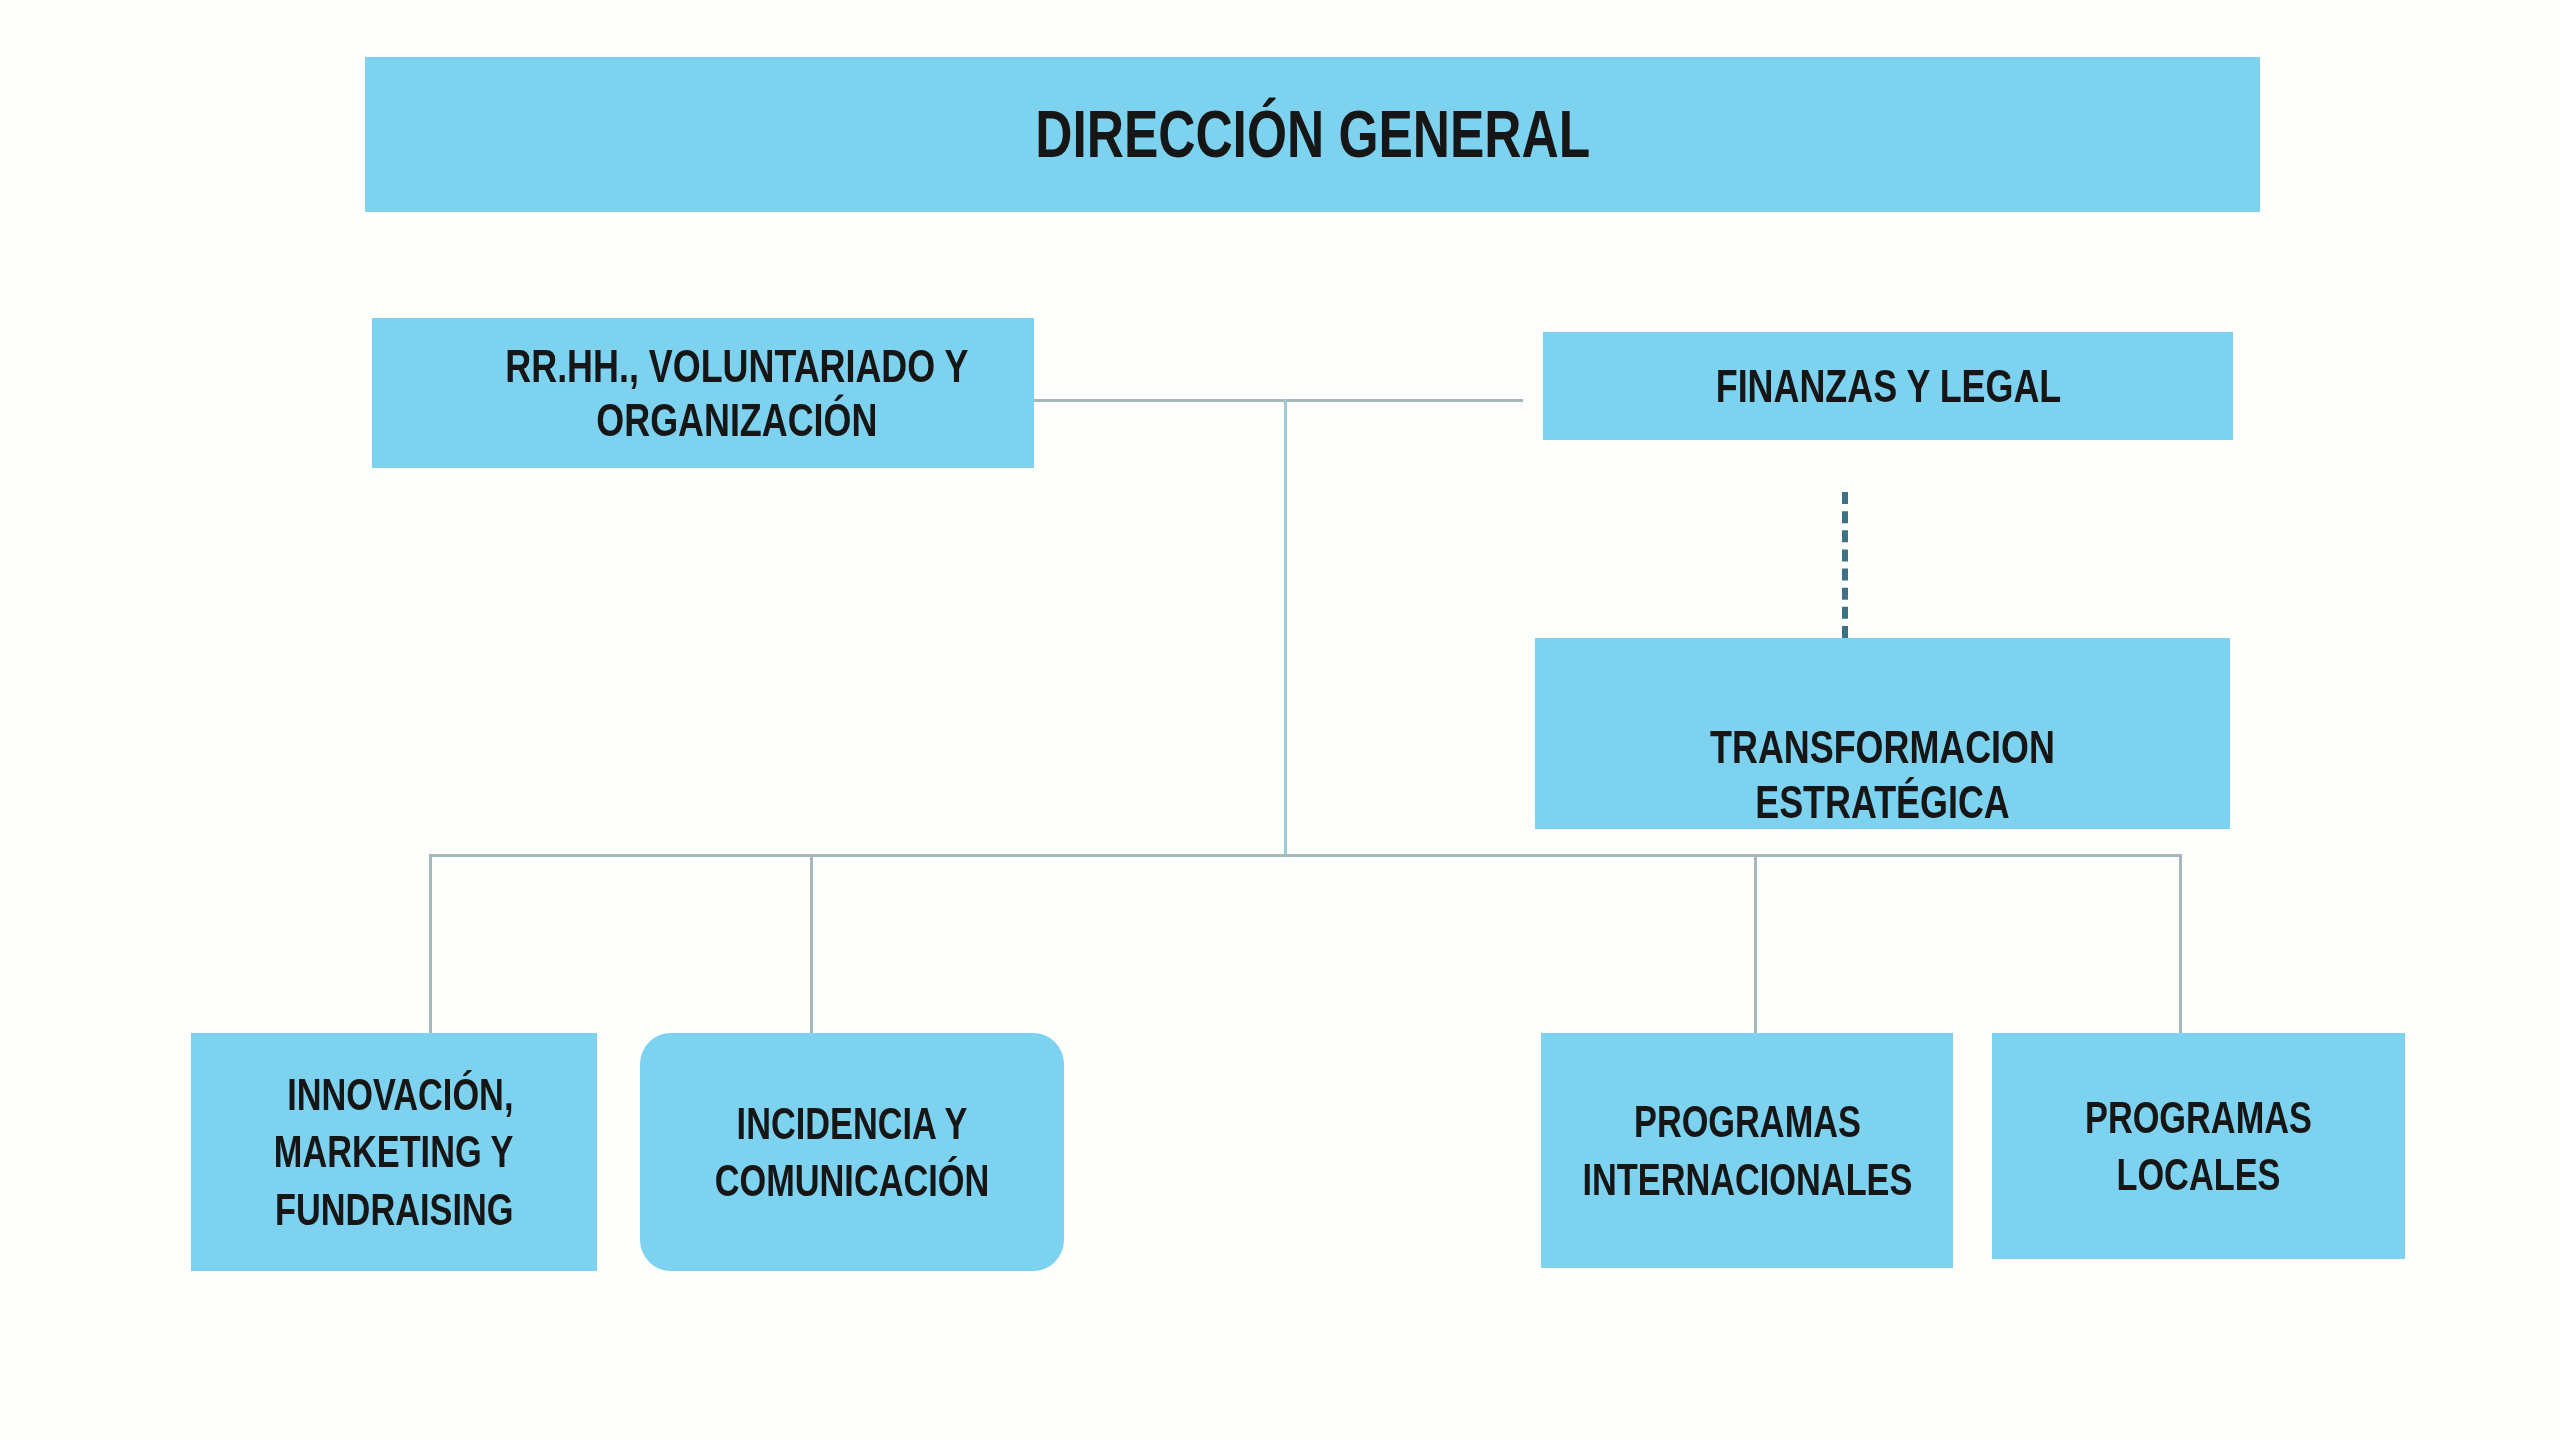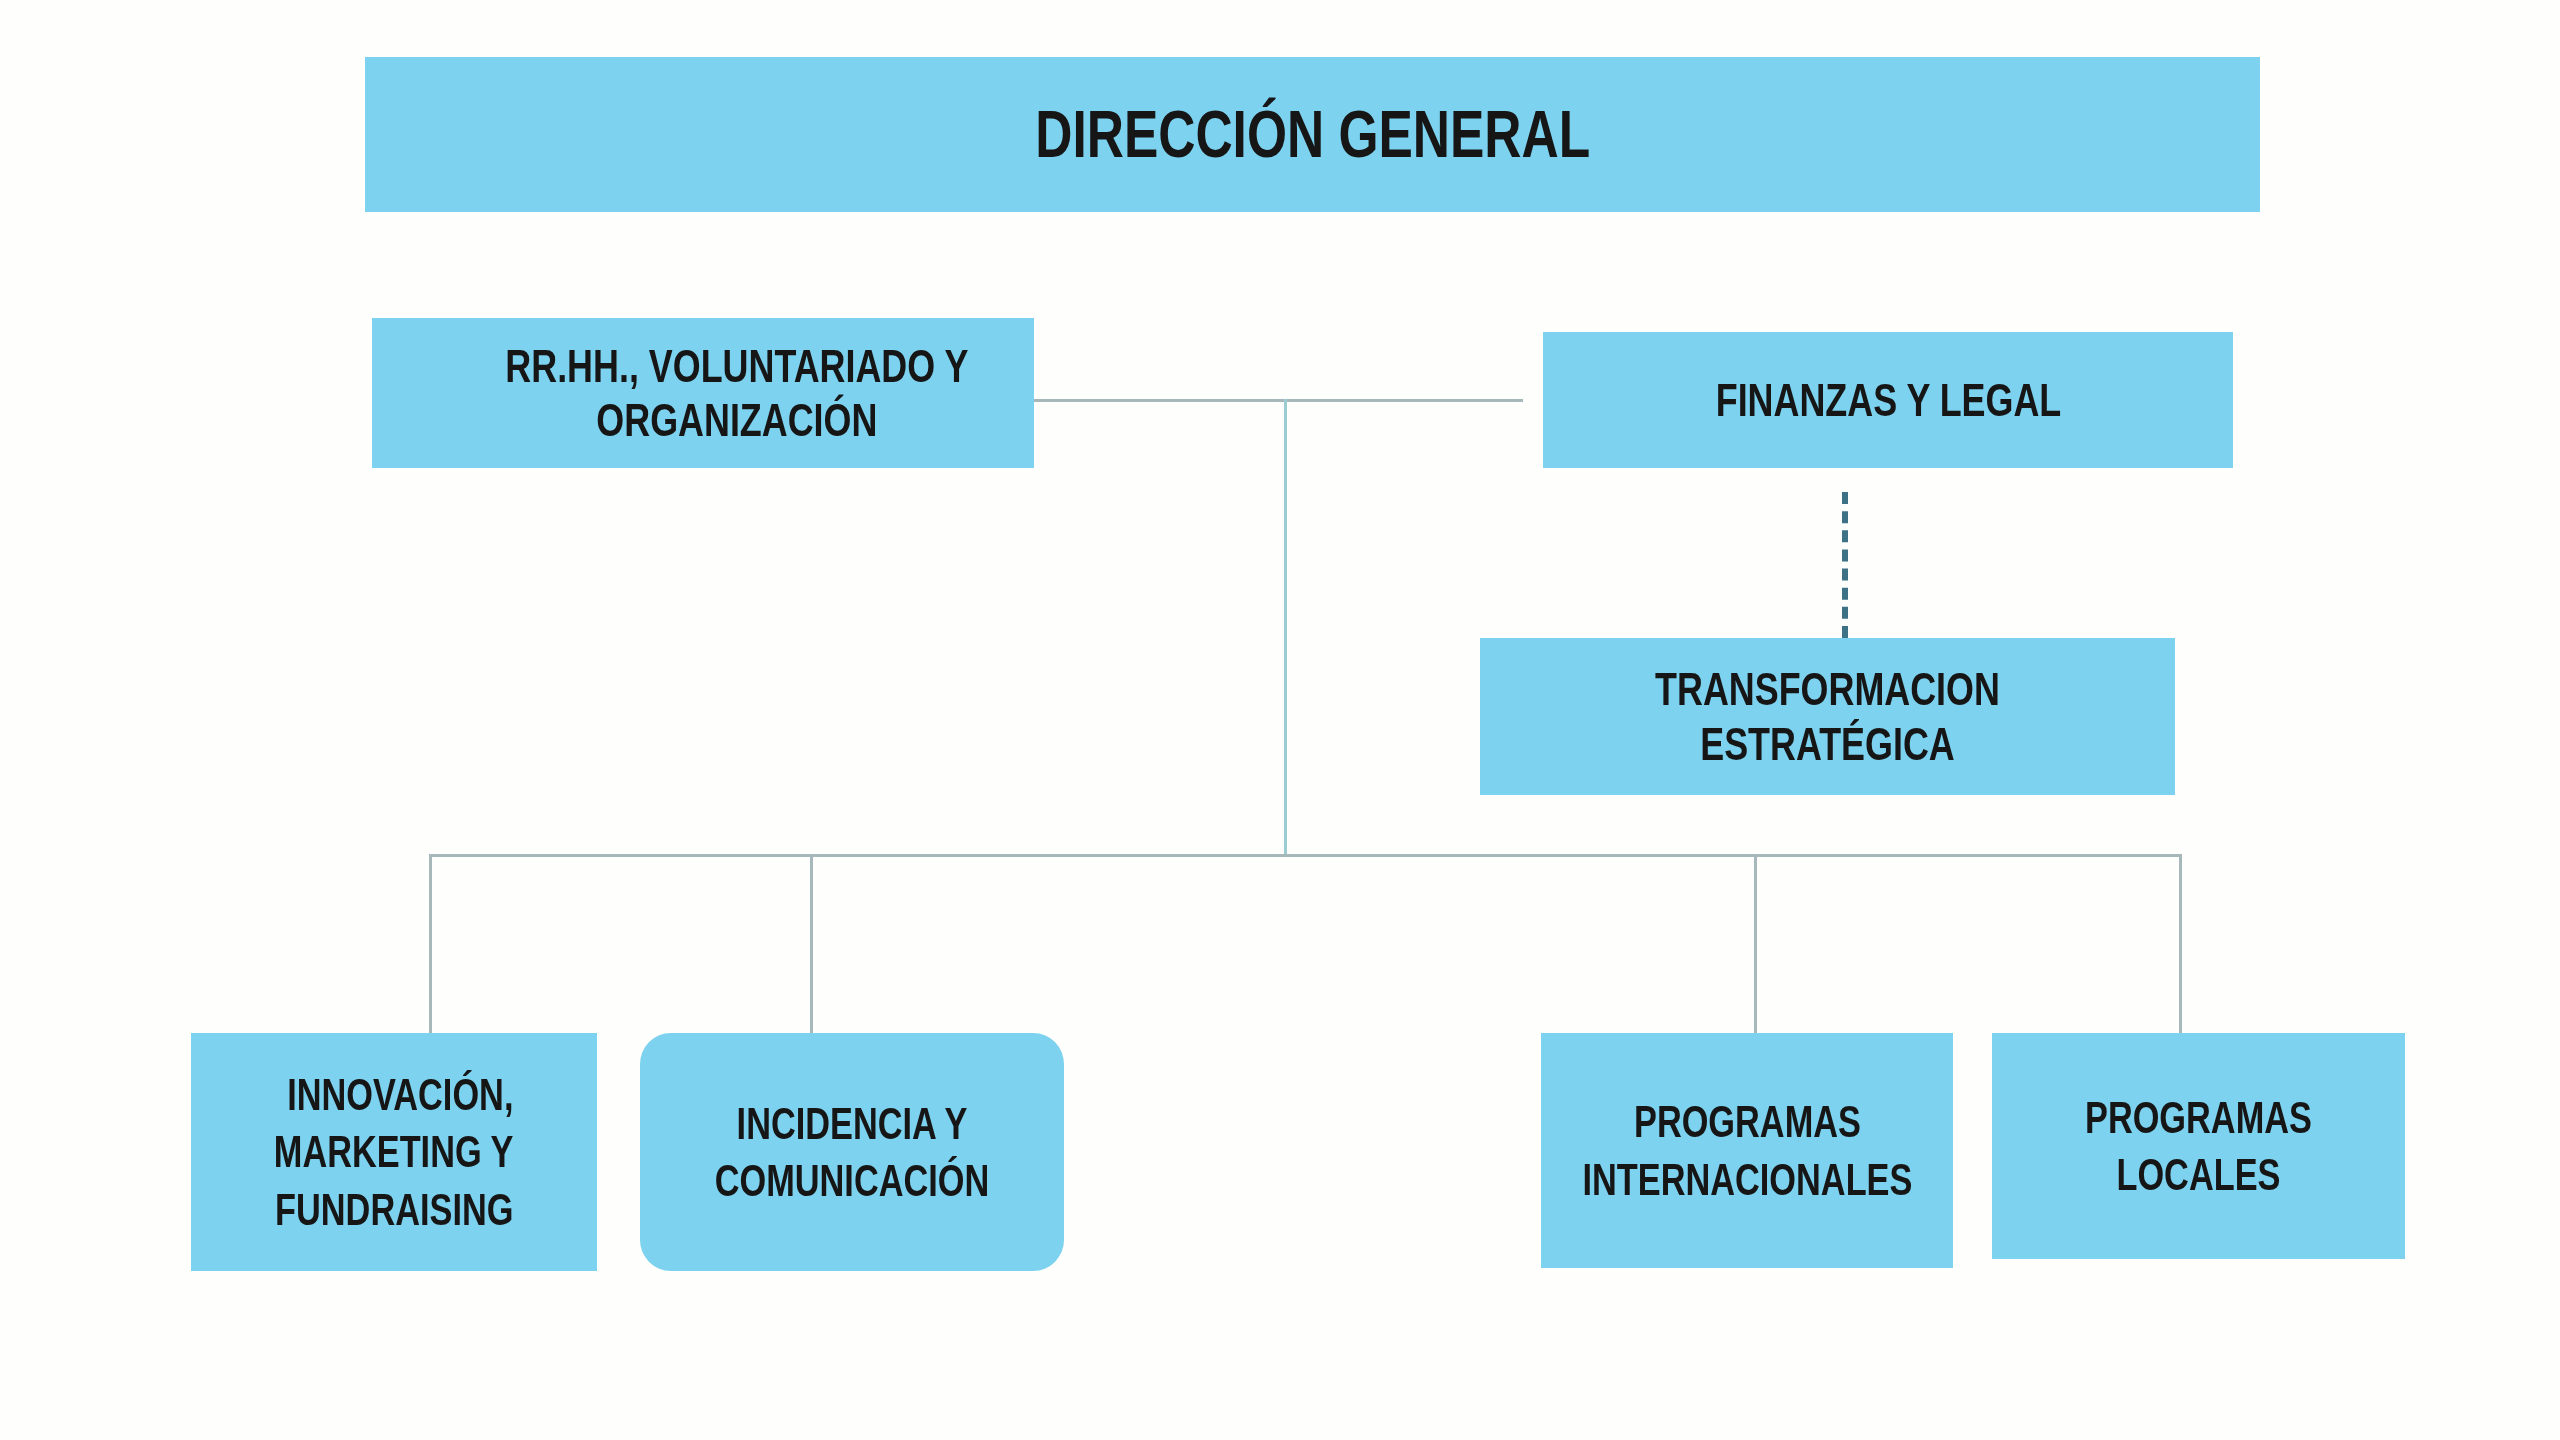--- a/index.html
+++ b/index.html
@@ -40,22 +40,22 @@
     display: inline-block;
     transform: scaleX(0.78);
     transform-origin: center center;
     white-space: pre-line;
     line-height: 1.18;
     letter-spacing: 0px;
   }
   #n-direccion    { left: 345px;  top: 57px;   width: 1895px; height: 155px; }
   #n-direccion .lbl { font-size: 66px; }
   #n-rrhh         { left: 352px;  top: 318px;  width: 662px;  height: 150px; justify-content: flex-end; }
-  #n-finanzas     { left: 1523px; top: 332px;  width: 690px;  height: 136px; }
-  #n-transformacion { left: 1460px; top: 638px; width: 695px; height: 157px; }
+  #n-finanzas     { left: 1523px; top: 332px;  width: 690px;  height: 108px; }
+  #n-transformacion { left: 1515px; top: 638px; width: 695px; height: 191px; align-items: flex-end; }
   #n-rrhh .lbl, #n-finanzas .lbl, #n-transformacion .lbl { font-size: 46px; }
   #n-innovacion   { left: 171px;  top: 1033px; width: 406px;  height: 238px; text-align: right; }
   #n-incidencia   { left: 620px;  top: 1033px; width: 424px;  height: 238px; border-radius: 31px; }
   #n-prog-int     { left: 1521px; top: 1033px; width: 412px;  height: 235px; }
   #n-prog-loc     { left: 1972px; top: 1033px; width: 413px;  height: 226px; }
   #n-innovacion .lbl, #n-incidencia .lbl, #n-prog-int .lbl, #n-prog-loc .lbl { font-size: 44px; line-height: 1.3; }
 
   
   .cline { position: absolute; background: var(--line-color); }
   #c-l2-h   { left: 1005px; top: 399px; width: 518px;  height: 3px; }

